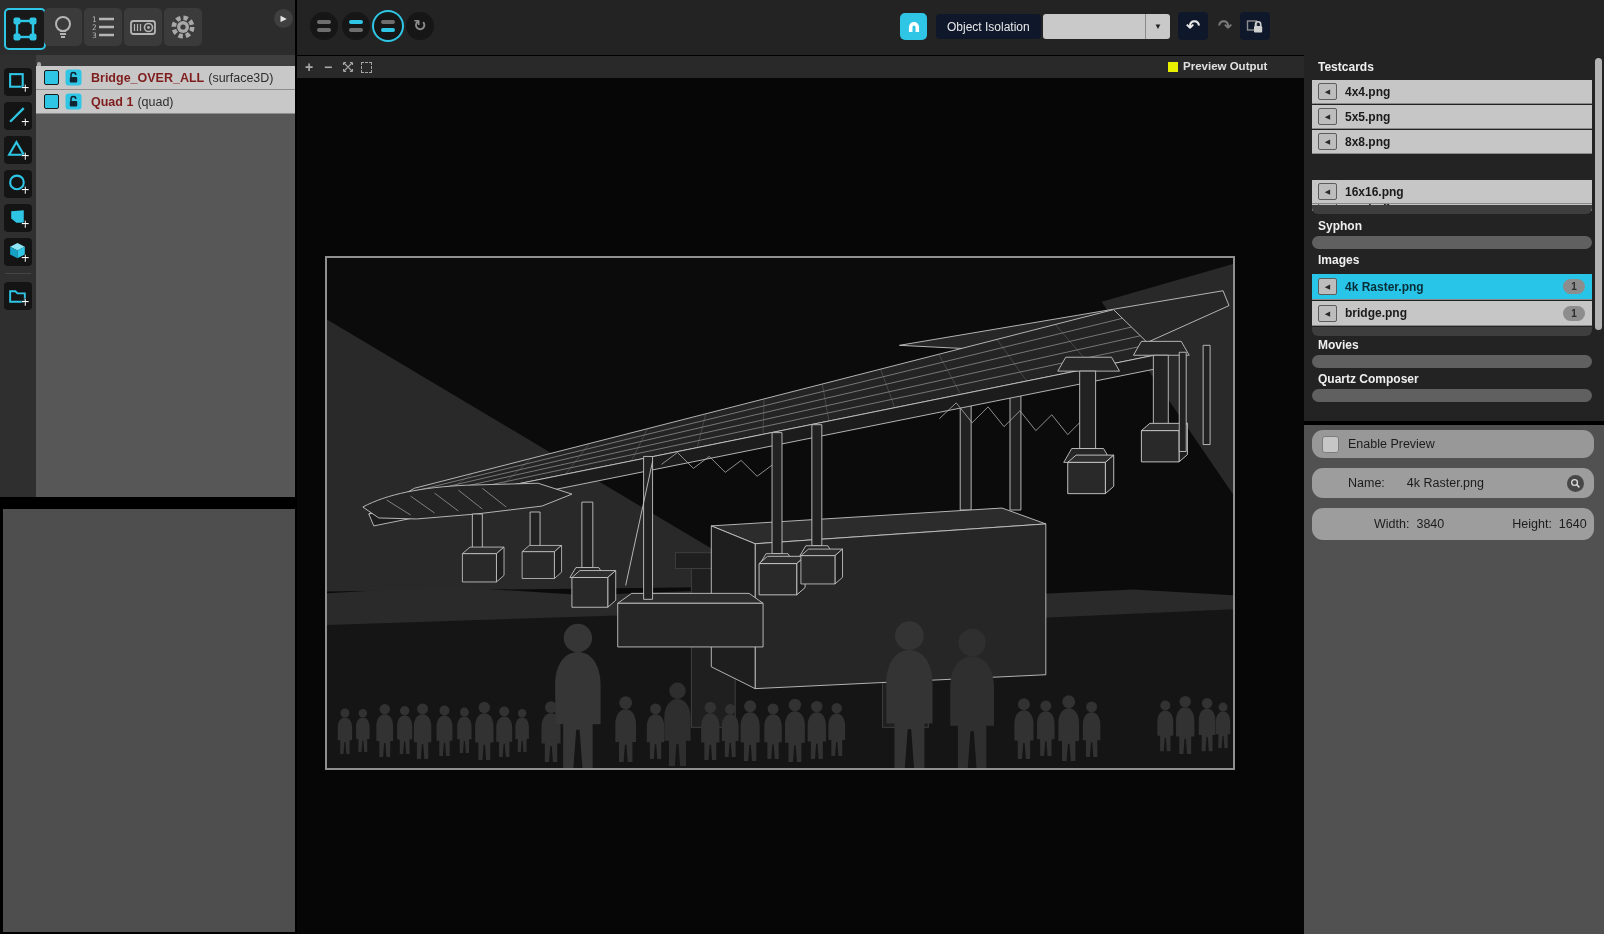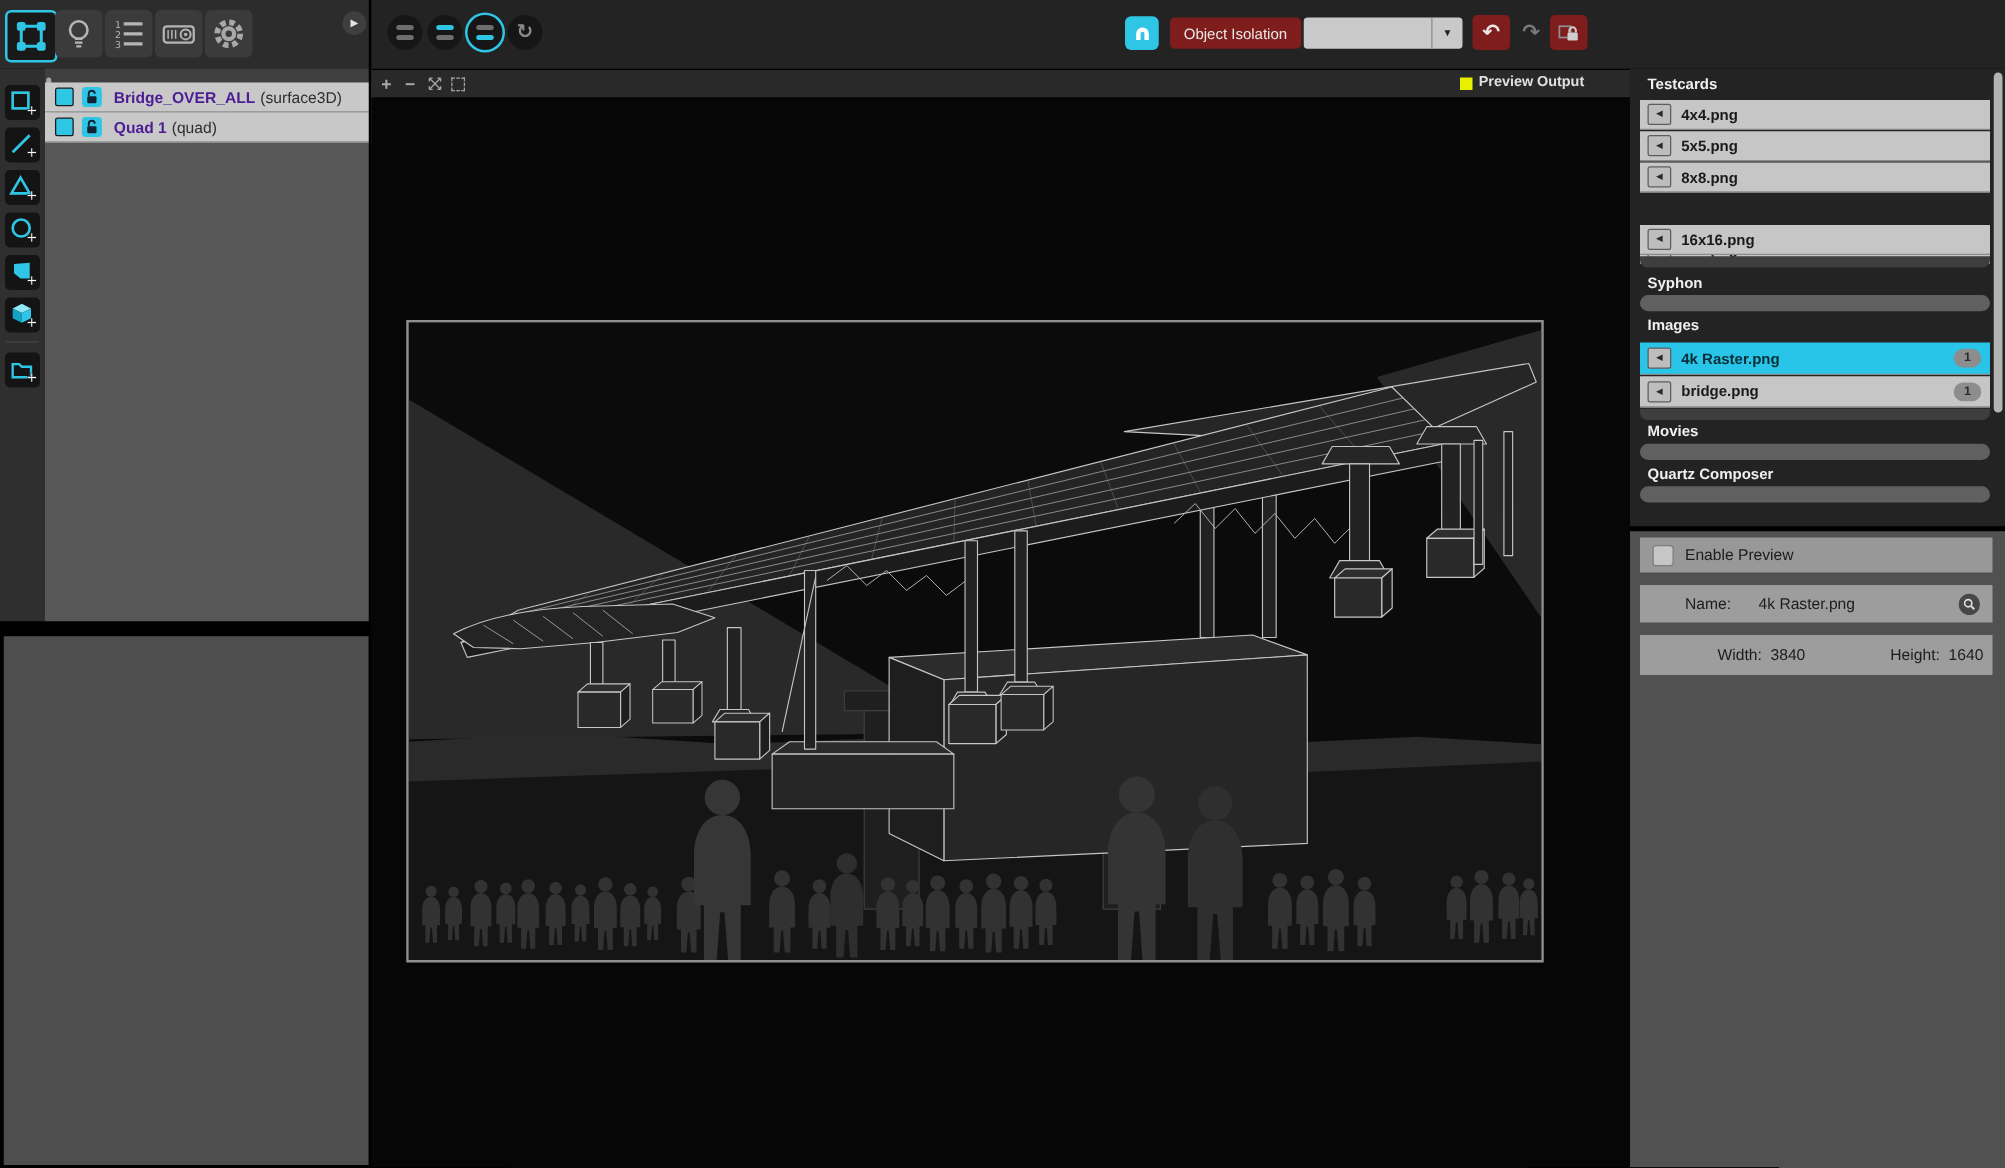--- a/index.html
+++ b/index.html
@@ -9,37 +9,37 @@
   
   .topbar{background:#232323;}
   .topbar-left{background:#2c2c2c;}
   .icon-btn{background:#3b3b3b;border-radius:5px;display:flex;align-items:center;justify-content:center;}
   .icon-btn.sel{background:#191919;border:2px solid #2fc6e6;}
   .tool-btn{background:#141414;border-radius:4px;display:flex;align-items:center;justify-content:center;}
   .circle-btn{width:28px;height:28px;border-radius:50%;background:#161616;display:flex;flex-direction:column;align-items:center;justify-content:center;gap:4px;}
   .circle-btn.ring{box-shadow:0 0 0 2px #2fc6e6;}
   .vbar{width:14px;height:4px;border-radius:2px;background:#6e6e6e;}
   .vbar.cy{background:#2fc6e6;}
-  .dark-btn{background:#7f1d1d;border-radius:4px;color:#e8e8e8;display:flex;align-items:center;justify-content:center;}
+  .dark-btn{background:#0f172a;border-radius:4px;color:#e8e8e8;display:flex;align-items:center;justify-content:center;}
   
   .slist-row{height:23px;background:#c8c8c8;border-bottom:1px solid #8e8e8e;display:flex;align-items:center;}
   .chip{width:15px;height:15px;border-radius:2px;background:#2fc6e6;border:1px solid #1a1a1a;box-sizing:border-box;}
-  .slist-name{font-size:12.5px;font-weight:bold;color:#4c1d95;margin-left:9px;white-space:nowrap;}
+  .slist-name{font-size:12.5px;font-weight:bold;color:#7f1d1d;margin-left:9px;white-space:nowrap;}
   .slist-type{font-size:12.5px;font-weight:normal;color:#2e2e2e;margin-left:4px;}
   
   .sec-hdr{font-size:12px;font-weight:bold;color:#efefef;}
   .media-row{position:absolute;left:1312px;width:280px;height:24px;background:#c6c6c6;border-bottom:1px solid #8a8a8a;display:flex;align-items:center;box-sizing:border-box;}
   .media-row.sel{background:#29c5e8;}
   .tri-btn{width:17px;height:15px;background:#bdbdbd;border:1px solid #5d5d5d;border-radius:2px;margin-left:6px;display:flex;align-items:center;justify-content:center;font-size:7px;color:#2a2a2a;line-height:1;}
   .media-name{font-size:12px;font-weight:bold;color:#1a1a1a;margin-left:8px;flex:1;white-space:nowrap;}
   .media-row.sel .media-name{color:#082e38;}
   .badge{width:22px;height:15px;border-radius:8px;background:#8d8d8d;color:#2c2c2c;font-size:10px;font-weight:bold;display:flex;align-items:center;justify-content:center;margin-right:7px;}
   .pill{position:absolute;left:1312px;width:280px;height:13px;border-radius:7px;background:#606060;}
   .endcap{position:absolute;left:1312px;width:280px;height:9px;border-radius:0 0 6px 6px;background:#3e3e3e;}
-  .prop-row{position:absolute;left:1312px;width:282px;background:#9d9d9d;border-radius:0;display:flex;align-items:center;box-sizing:border-box;}
+  .prop-row{position:absolute;left:1312px;width:282px;background:#9d9d9d;border-radius:11px;display:flex;align-items:center;box-sizing:border-box;}
   .prop-label{font-size:12.5px;color:#1c1c1c;}
   .prop-value{font-size:12.5px;color:#1c1c1c;}
   
   .cstrip{background:#292929;}
   .czoom{color:#aaa;font-size:14px;font-weight:bold;line-height:1;}
   .screen{border:2px solid #8f8f8f;background:#0b0b0b;box-sizing:border-box;}
   .ylw{width:10px;height:10px;background:#e8f000;}
   svg text{font-family:"DejaVu Sans",sans-serif;}
 </style>
 </head>

